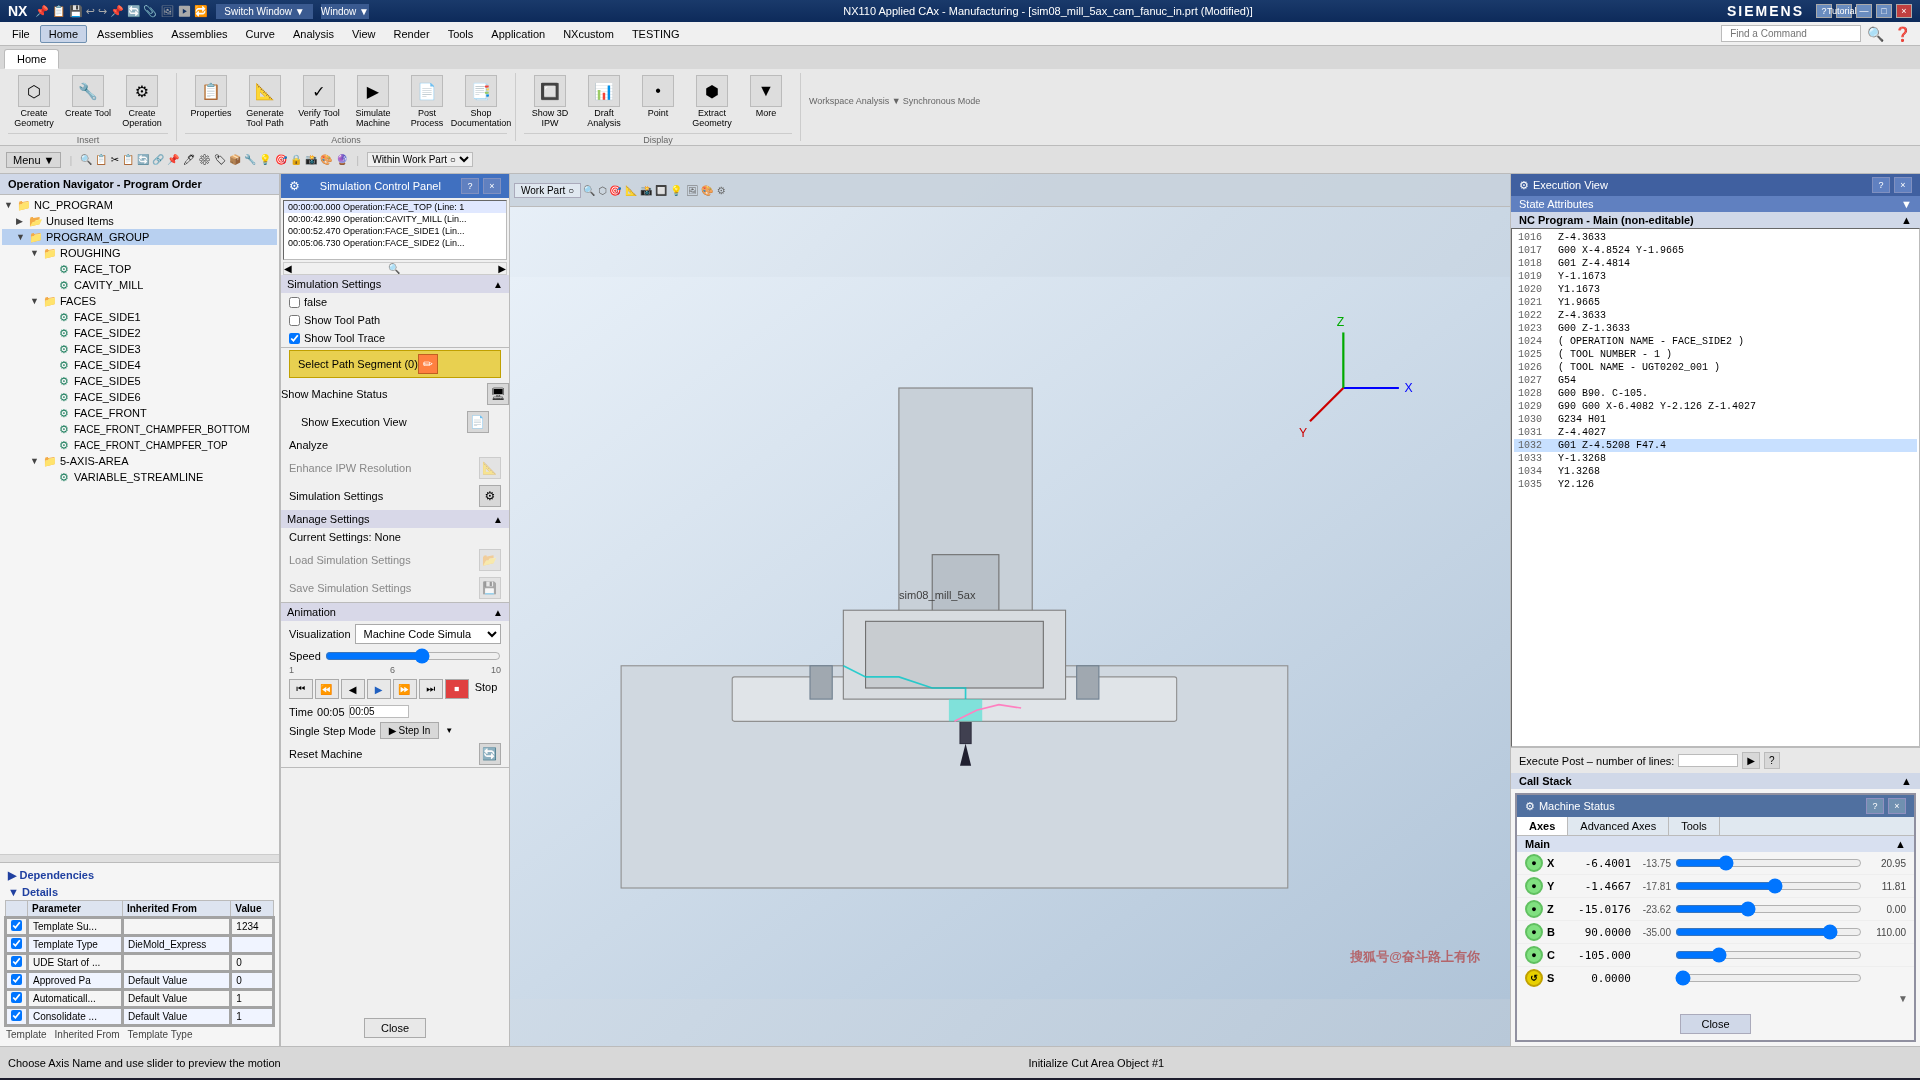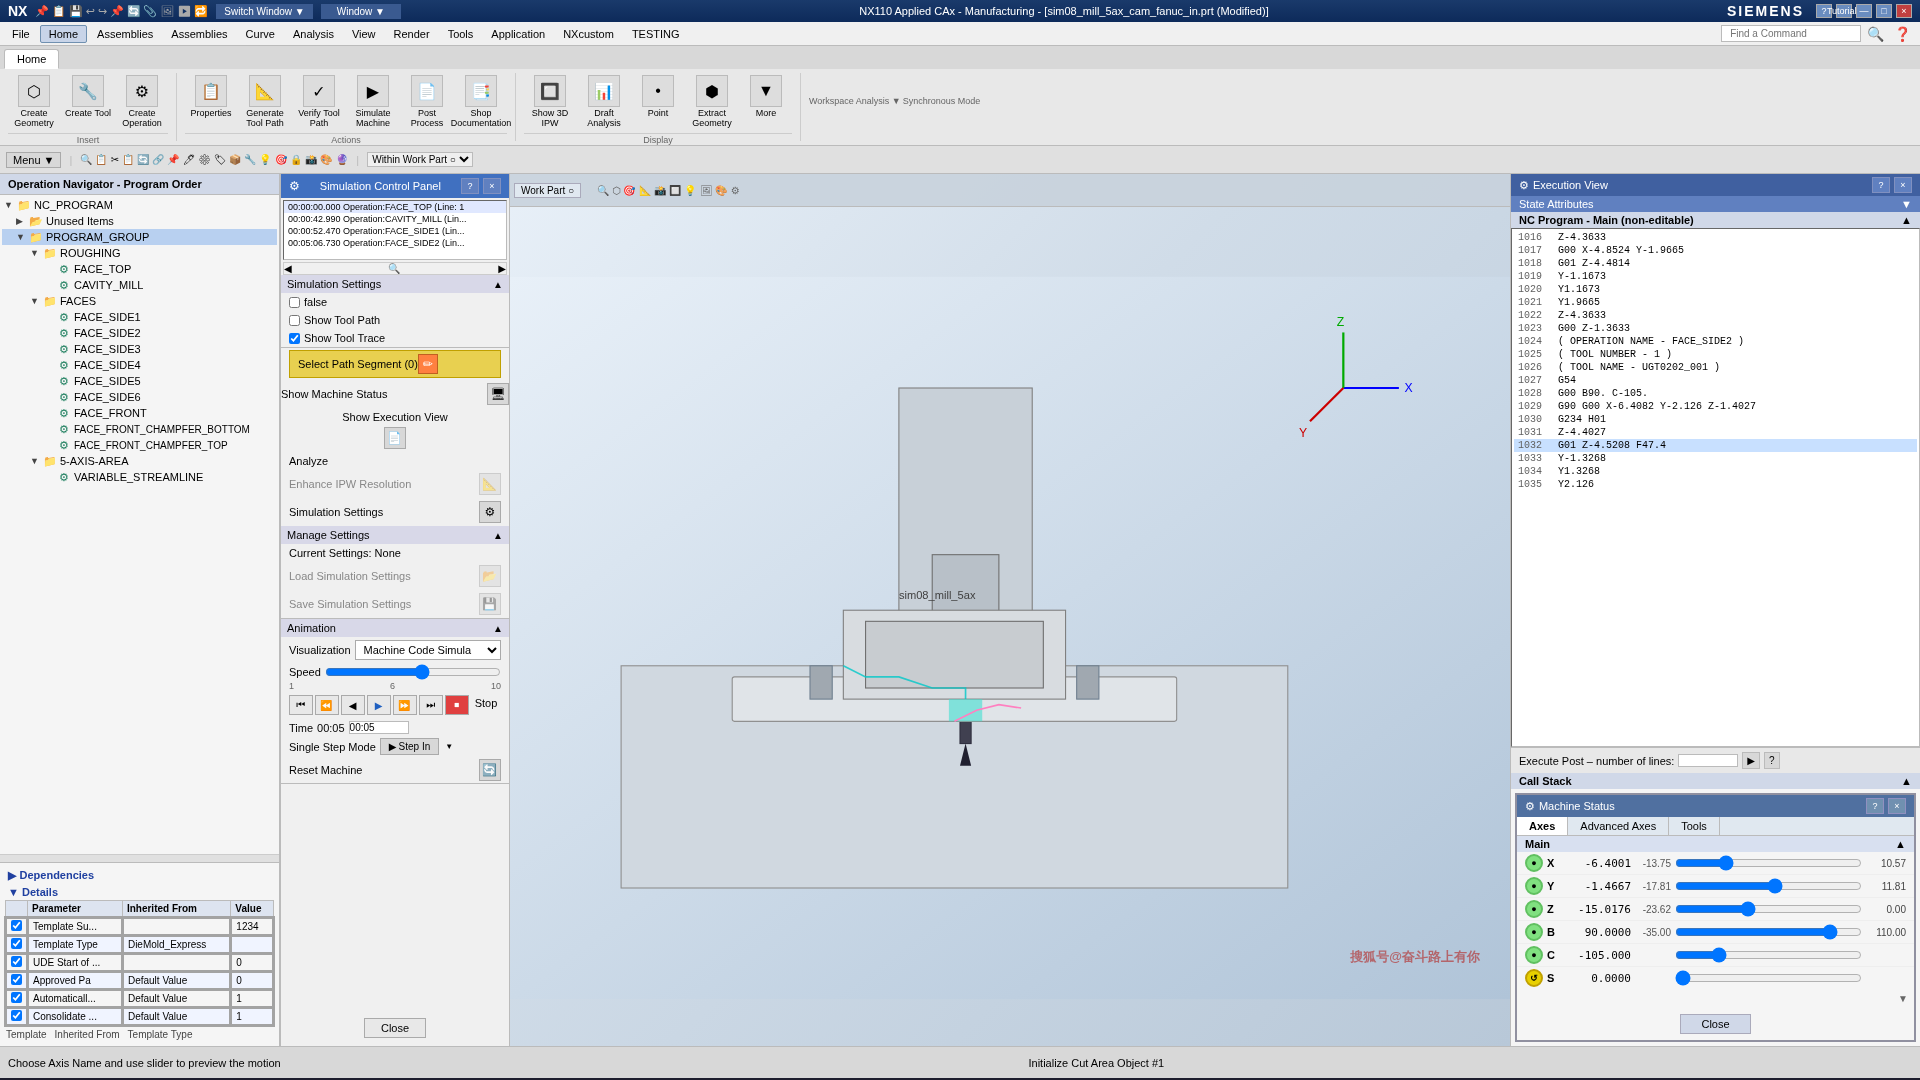--- a/index.html
+++ b/index.html
@@ -69,21 +69,21 @@
     .anim-btn.stop-btn { background: #e04040; color: #fff; }
     .anim-btn.play-btn { color: #2060c0; }
     .time-display { padding: 2px 8px; font-size: 11px; display: flex; align-items: center; gap: 4px; }
     .step-mode { padding: 2px 8px; display: flex; align-items: center; gap: 4px; }
     .step-btn { background: #d8d8d8; border: 1px solid #aaa; padding: 2px 8px; font-size: 10px; cursor: pointer; display: flex; align-items: center; gap: 2px; }
     .reset-row { padding: 2px 8px; display: flex; align-items: center; gap: 4px; }
     .close-btn-sim { background: #e8e8e8; border: 1px solid #aaa; padding: 3px 16px; font-size: 11px; cursor: pointer; margin: 8px auto; display: block; }
 
     
     #viewport { flex: 1; background: linear-gradient(135deg, #e8f0f8 0%, #d0dce8 40%, #b8c8d8 100%); position: relative; overflow: hidden; }
-    #viewport-toolbar { position: absolute; top: 0; left: 0; right: 0; background: rgba(200,210,220,0.9); height: 28px; display: flex; align-items: center; padding: 16px 4px; gap: 16px; border-bottom: 1px solid #bbb; }
+    #viewport-toolbar { position: absolute; top: 0; left: 0; right: 0; background: rgba(200,210,220,0.9); height: 28px; display: flex; align-items: center; padding: 16px 4px; gap: 2px; border-bottom: 1px solid #bbb; }
     .vp-btn { padding: 1px 6px; font-size: 10px; background: #e0e8f0; border: 1px solid #aab; cursor: pointer; }
 
     
     #exec-view { width: 410px; background: #f5f5f5; border-left: 1px solid #bbb; display: flex; flex-direction: column; }
     #exec-title { background: #4060a0; color: #fff; padding: 3px 8px; display: flex; justify-content: space-between; align-items: center; font-size: 11px; }
     #exec-subtitle { background: #6080c0; color: #fff; padding: 2px 8px; font-size: 11px; display: flex; justify-content: space-between; }
     #nc-program-bar { background: #d0d8e8; padding: 2px 8px; font-size: 11px; display: flex; justify-content: space-between; align-items: center; font-weight: bold; }
     #nc-code { flex: 1; background: #fff; overflow-y: auto; font-family: monospace; font-size: 10px; padding: 2px; border: 1px inset #bbb; }
     .nc-line { display: flex; padding: 1px 4px; font-size: 10px; font-family: 'Courier New', monospace; }
     .nc-num { color: #606060; width: 40px; user-select: none; }
@@ -141,21 +141,21 @@
     .dropdown-arrow { font-size: 8px; margin-left: 2px; }
   </style>
 </head>
 <body>
 
 <div id="title-bar">
   <div style="display:flex;align-items:center;gap:8px;">
     <span style="font-weight:bold;font-size:14px;color:#fff;">NX</span>
     <span style="color:#aaa;font-size:11px;">📌 📋 💾 ↩ ↪ 📌 🔄 📎 🖼 ▶ 🔁</span>
     <span style="background:#3a5a90;padding:2px 8px;font-size:10px;cursor:pointer;">Switch Window ▼</span>
-    <span style="background:#3a5a90;padding:2px 16px;font-size:10px;cursor:pointer;">Window ▼</span>
+    <span style="background:#3a5a90;padding:2px 0;font-size:10px;cursor:pointer;">Window ▼</span>
   </div>
   <div class="title">NX110 Applied CAx - Manufacturing - [sim08_mill_5ax_cam_fanuc_in.prt (Modified)]</div>
   <div style="display:flex;align-items:center;gap:12px;">
     <span style="font-size:14px;font-weight:bold;letter-spacing:2px;">SIEMENS</span>
     <div class="win-controls">
       <button class="win-btn">?</button>
       <button class="win-btn">Tutorials</button>
       <button class="win-btn">—</button>
       <button class="win-btn">□</button>
       <button class="win-btn" style="background:#c04040;">×</button>
@@ -500,21 +500,21 @@
     <div class="sim-path-seg">
       <span>Select Path Segment (0)</span>
       <div class="sim-pencil-btn">✏</div>
     </div>
 
     <div class="sim-row" style="padding:3px 0;">
       <span style="flex:1;font-size:11px;">Show Machine Status</span>
       <div class="sim-icon-btn">🖥</div>
     </div>
 
-    <div class="sim-row" style="padding:3px 8px;flex-direction:column;">
+    <div class="sim-row" style="padding:3px 20px;">
       <span style="flex:1;font-size:11px;">Show Execution View</span>
       <div class="sim-icon-btn">📄</div>
     </div>
 
     <div class="sim-row">
       <span style="flex:1;font-size:11px;">Analyze</span>
     </div>
     <div class="sim-row">
       <span style="flex:1;font-size:11px;color:#888;">Enhance IPW Resolution</span>
       <div class="sim-icon-btn" style="opacity:0.5;">📐</div>
@@ -785,21 +785,21 @@
         <span>Main</span>
         <span style="cursor:pointer;">▲</span>
       </div>
 
       <div class="ms-row">
         <div class="axis-indicator">●</div>
         <span class="axis-name">X</span>
         <span class="axis-val">-6.4001</span>
         <span style="font-size:10px;width:36px;text-align:right;color:#555;">-13.75</span>
         <input type="range" min="-13.75" max="13.78" value="-6.75" class="axis-slider" style="">
-        <span class="axis-max">10.57</span>
+        <span class="axis-max">20.95</span>
       </div>
       <div class="ms-row">
         <div class="axis-indicator">●</div>
         <span class="axis-name">Y</span>
         <span class="axis-val">-1.4667</span>
         <span style="font-size:10px;width:36px;text-align:right;color:#555;">-17.81</span>
         <input type="range" min="-17.81" max="11.81" value="-1.81" class="axis-slider" style="">
         <span class="axis-max">11.81</span>
       </div>
       <div class="ms-row">

